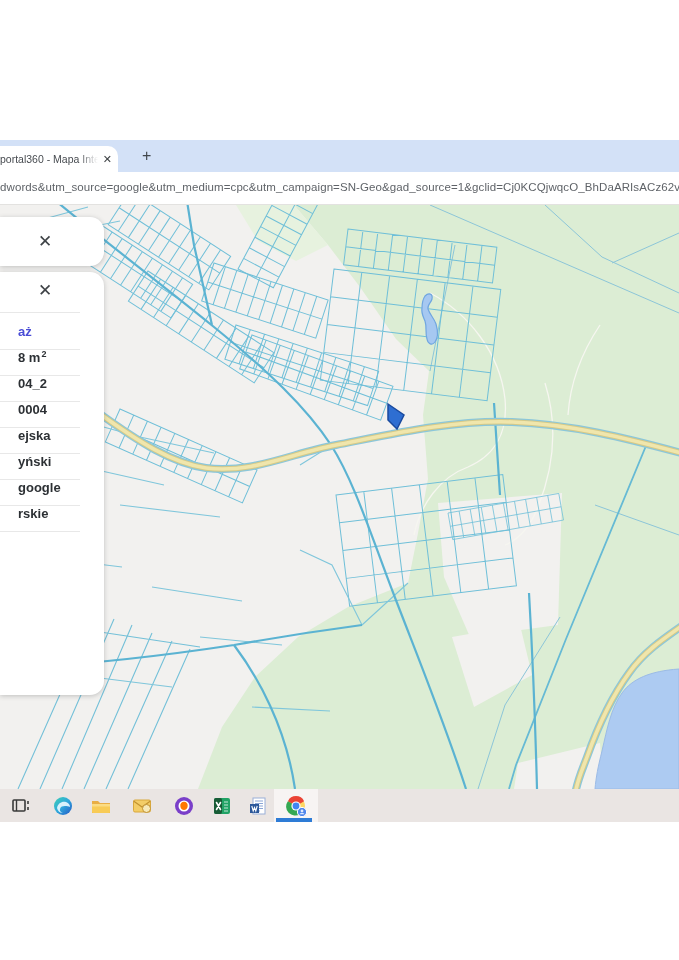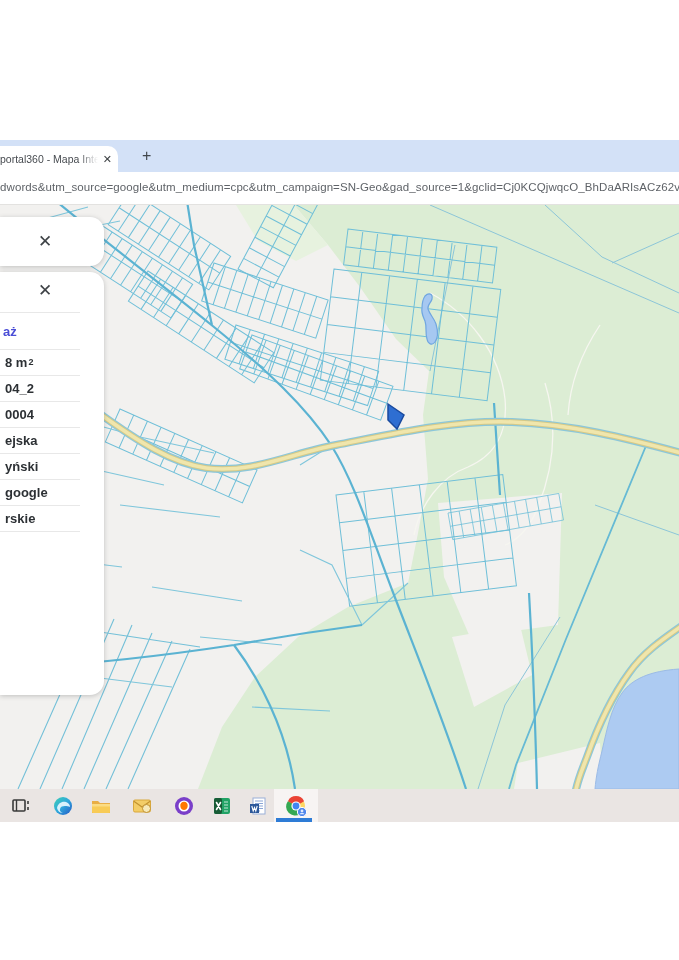--- a/index.html
+++ b/index.html
@@ -29,23 +29,23 @@
   
   .panel{position:absolute;background:#ffffff;border-radius:0 14px 14px 0;
          box-shadow:0 1px 5px rgba(60,64,67,.28);}
   .panel-toolbar{left:0;top:12px;width:104px;height:49px;display:flex;align-items:center;}
   .panel-info{left:0;top:67px;width:104px;height:423px;}
   .close-x{font-size:17px;color:#3f4347;line-height:1;}
   .panel-toolbar .close-x{margin-left:38px;}
   .p2-close{position:absolute;left:38px;top:10px;}
   .divider{height:1px;width:80px;background:#e8e8e8;}
   .p2-list{position:absolute;left:0;top:40px;width:104px;}
-  .info-link-row{height:36px;display:flex;align-items:center;padding-left:3px;}
+  .info-link-row{height:36px;display:flex;align-items:center;padding-left:18px;}
   .info-link{font-size:13px;font-weight:600;color:#4a4dd6;}
-  .info-row{height:25px;display:flex;align-items:center;padding-left:5px;
+  .info-row{height:25px;display:flex;padding-left:18px;
             font-size:13px;font-weight:700;color:#2c3034;}
   .info-row sup{font-size:9px;font-weight:700;margin-left:1px;transform:translateY(-1px);}
 
   
   .taskbar{position:absolute;left:0;top:789px;width:679px;height:33px;background:#eae5e3;}
   .tb-icon{position:absolute;top:6px;width:22px;height:22px;}
   .chrome-tile{position:absolute;left:274px;top:0;width:44px;height:33px;background:#f7f4f3;}
   .chrome-underline{position:absolute;left:276px;top:29px;width:36px;height:4px;background:#2e7cd6;}
   .below-taskbar{position:absolute;left:0;top:822px;width:679px;height:138px;background:#ffffff;}
 </style>

